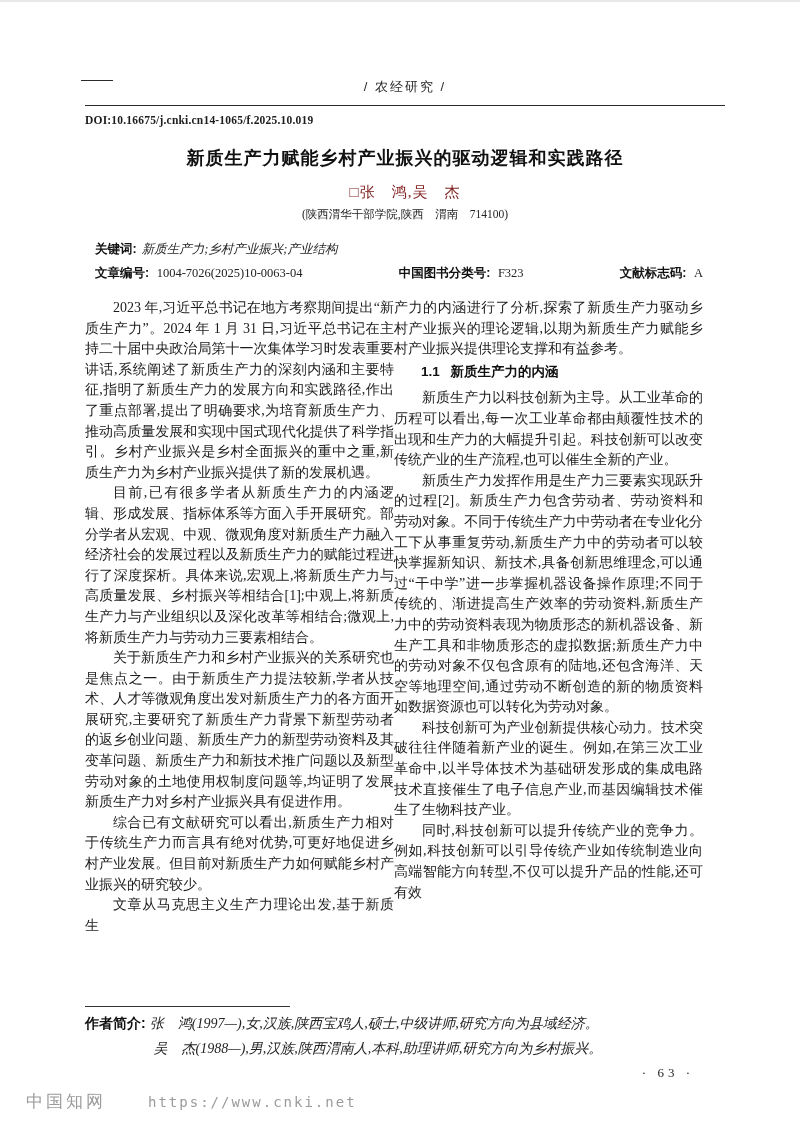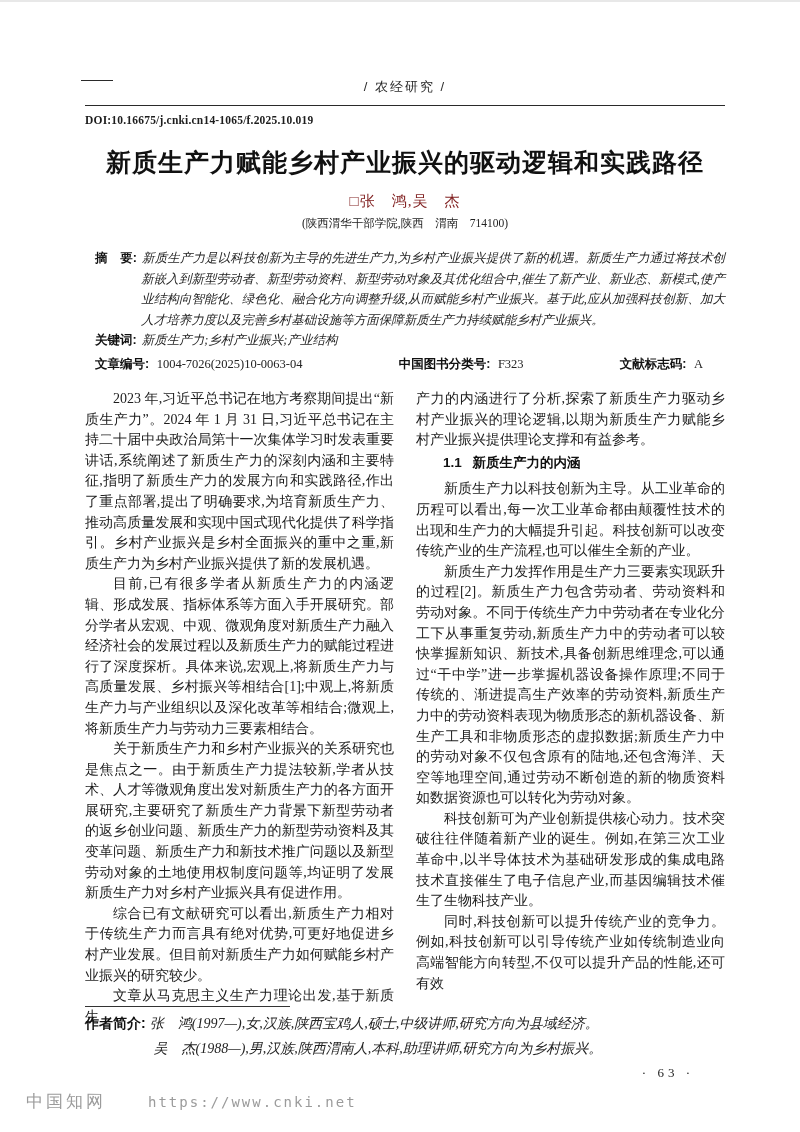--- a/index.html
+++ b/index.html
@@ -31,21 +31,21 @@
   .doi-line {
     margin-top: 8px;
     font-size: 11.5px; font-weight: bold; color: #1d1d1d;
     letter-spacing: 0.2px;
   }
 
   
   .title {
     margin-top: 20px; text-align: center;
     font-family: "Liberation Sans", "DejaVu Sans", sans-serif;
-    font-size: 25px; font-weight: bold; color: #111;
+    font-size: 18px; font-weight: bold; color: #111;
     letter-spacing: 1px;
   }
   .authors { margin-top: 13px; text-align: center; font-size: 15px; color: #7f1d1d; letter-spacing: 1px; }
   .affiliation { margin-top: 5px; text-align: center; font-size: 11.5px; color: #222; }
 
   
   .front-block { margin-top: 17px; margin-left: 10px; font-size: 12.5px; line-height: 20.5px; }
   .hang { padding-left: 3.7em; text-indent: -3.7em; text-align: justify; }
   .front-label {
     font-family: "Liberation Sans", "DejaVu Sans", sans-serif;
@@ -55,21 +55,21 @@
   .kai { font-style: italic; color: #242424; }
   .meta-row {
     display: flex; justify-content: space-between;
     margin-top: 3px; padding-right: 22px;
     font-size: 12.5px;
   }
   .meta-row .val { margin-left: 0.2em; }
 
   
   .body-cols {
-    display: flex; gap: 22px;
+    display: flex; 
     margin-top: 15px;
     height: 640px; overflow: hidden;
   }
   .col { width: 309px; font-size: 14px; line-height: 20.6px; text-align: justify; color: #1c1c1c; }
   .col p { text-indent: 2em; }
   .col p.cont { text-indent: 0; }
   .h-sec {
     font-family: "Liberation Sans", "DejaVu Sans", sans-serif;
     font-weight: bold; font-size: 15px; color: #111;
     margin: 11px 0 9px; text-indent: 0;
@@ -115,21 +115,20 @@
     </div>
     <div class="rule-full"></div>
 
     <div class="doi-line">DOI:10.16675/j.cnki.cn14-1065/f.2025.10.019</div>
 
     <div class="title">新质生产力赋能乡村产业振兴的驱动逻辑和实践路径</div>
     <div class="authors">□张　鸿,吴　杰</div>
     <div class="affiliation">(陕西渭华干部学院,陕西　渭南　714100)</div>
 
     <div class="front-block">
-      <p class="hang"><span class="front-label">摘　要:</span><span class="kai">新质生产力是以科技创新为主导的先进生产力,为乡村产业振兴提供了新的机遇。新质生产力通过将技术创新嵌入到新型劳动者、新型劳动资料、新型劳动对象及其优化组合中,催生了新产业、新业态、新模式,使产业结构向智能化、绿色化、融合化方向调整升级,从而赋能乡村产业振兴。基于此,应从加强科技创新、加大人才培养力度以及完善乡村基础设施等方面保障新质生产力持续赋能乡村产业振兴。</span></p>
       <p class="hang"><span class="front-label">关键词:</span><span class="kai">新质生产力;乡村产业振兴;产业结构</span></p>
       <div class="meta-row">
         <span><span class="front-label">文章编号:</span><span class="val">1004-7026(2025)10-0063-04</span></span>
         <span><span class="front-label">中国图书分类号:</span><span class="val">F323</span></span>
         <span><span class="front-label">文献标志码:</span><span class="val">A</span></span>
       </div>
     </div>
 
     <div class="body-cols">
       <div class="col">

